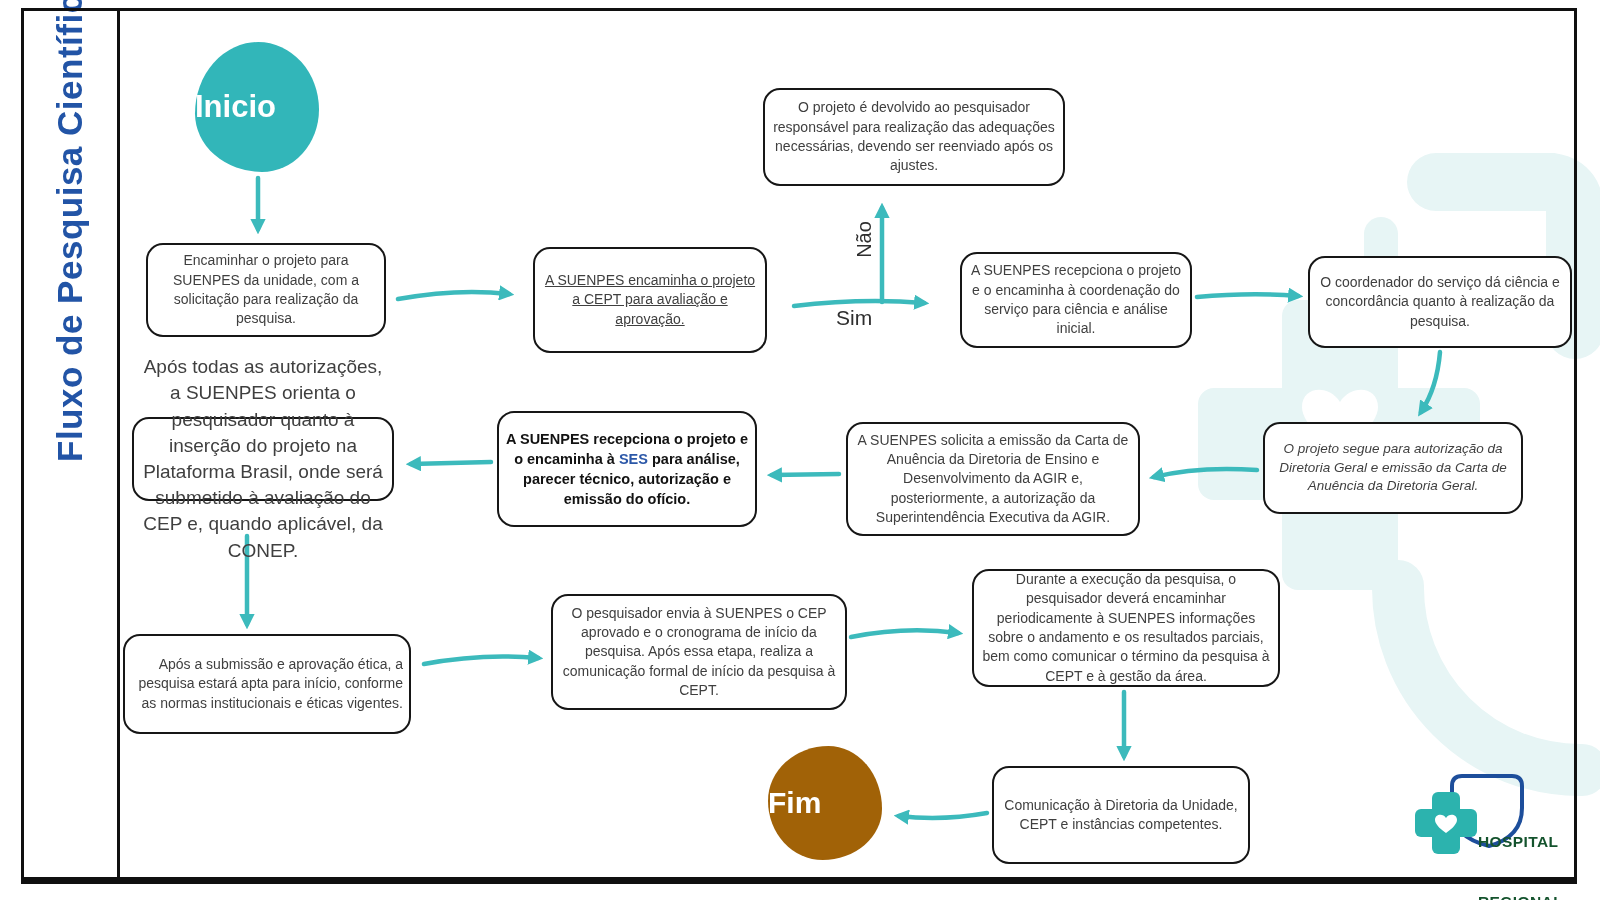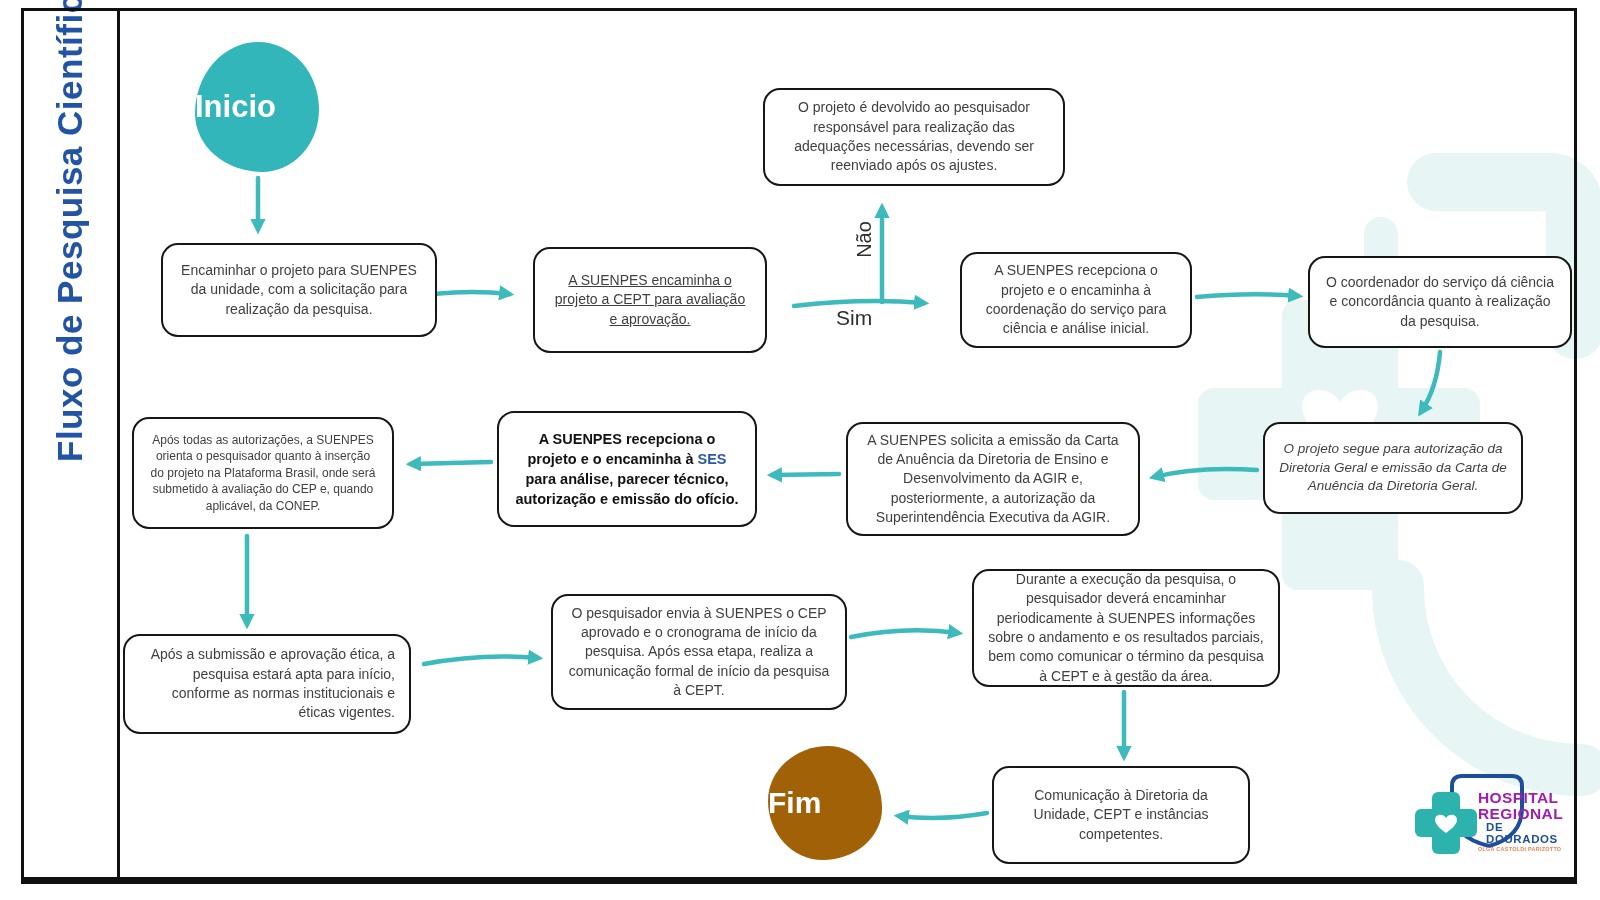--- a/index.html
+++ b/index.html
@@ -12,43 +12,43 @@
   .side-title>span{display:block;white-space:nowrap;transform:translate(-50%,-50%) rotate(-90deg);
          font-size:35px;font-weight:bold;color:#2254a6;letter-spacing:.5px;}
   .blob{position:absolute;display:flex;align-items:center;justify-content:flex-start;
         color:#fff;font-weight:bold;z-index:3;}
   .blob-start{left:195px;top:42px;width:124px;height:130px;background:#32b6b9;
         border-radius:51% 49% 46% 54% / 55% 52% 48% 45%;font-size:31px;}
   .blob-end{left:768px;top:746px;width:114px;height:114px;background:#a16207;
         border-radius:53% 47% 52% 48% / 48% 55% 45% 52%;font-size:30px;}
   .node{position:absolute;background:#fff;border:2.5px solid #161616;border-radius:17px;
         display:flex;align-items:center;justify-content:center;text-align:center;
-        color:#3f3f3f;font-size:14px;line-height:1.38;padding:8px 14px;box-sizing:border-box;z-index:2;}
-  .n1{left:161px;top:243px;width:276px;height:94px;}
+        color:#3f3f3f;font-size:14px;line-height:1.38;padding:8px 6px;box-sizing:border-box;z-index:2;}
+  .n1{left:146px;top:243px;width:240px;height:94px;}
   .n2{left:533px;top:247px;width:234px;height:106px;text-decoration:underline;}
   .nr{left:763px;top:88px;width:302px;height:98px;}
   .n3{left:960px;top:252px;width:232px;height:96px;}
   .n4{left:1308px;top:256px;width:264px;height:92px;}
   .n5{left:1263px;top:422px;width:260px;height:92px;font-size:13.5px;font-style:italic;}
   .n6{left:846px;top:422px;width:294px;height:114px;}
   .n7{left:497px;top:411px;width:260px;height:116px;font-weight:bold;color:#121212;font-size:14.5px;}
   .n7 .hl{color:#2b57a8;}
-  .n8{left:132px;top:417px;width:262px;height:112px;font-size:12px;}
+  .n8{left:132px;top:417px;width:262px;height:84px;font-size:19px;}
   .n9{left:123px;top:634px;width:288px;height:100px;text-align:right;}
   .n10{left:551px;top:594px;width:296px;height:116px;}
   .n11{left:972px;top:569px;width:308px;height:118px;}
   .n12{left:992px;top:766px;width:258px;height:98px;}
   .lbl{position:absolute;color:#2e2e2e;z-index:3;}
   .lbl-sim{left:836px;top:306px;font-size:21px;}
   .lbl-nao{left:836px;top:228px;width:56px;text-align:center;transform:rotate(-90deg);font-size:20px;}
   svg.layer{position:absolute;left:0;top:0;z-index:1;}
   svg.layer.arrows{z-index:2;}
   .logo{position:absolute;left:1406px;top:748px;width:165px;height:118px;z-index:3;}
   .logo-text{position:absolute;left:72px;top:42px;line-height:1;}
-  .logo-l1,.logo-l2{font-size:15.5px;font-weight:bold;color:#a21caf;letter-spacing:.4px;}
+  .logo-l1,.logo-l2{font-size:15.5px;font-weight:bold;color:#14532d;letter-spacing:.4px;margin-top:44px;}
   .logo-l3{font-size:11.5px;font-weight:bold;color:#1d4e9b;letter-spacing:.6px;margin-top:1px;margin-left:8px;}
   .logo-l4{font-size:5.4px;font-weight:bold;color:#f0824f;letter-spacing:.3px;margin-top:2px;}
 </style>
 </head>
 <body>
 
 <div class="stage">
 
   <svg class="layer" width="1600" height="900">
     <g fill="none" stroke="#e7f5f5">

